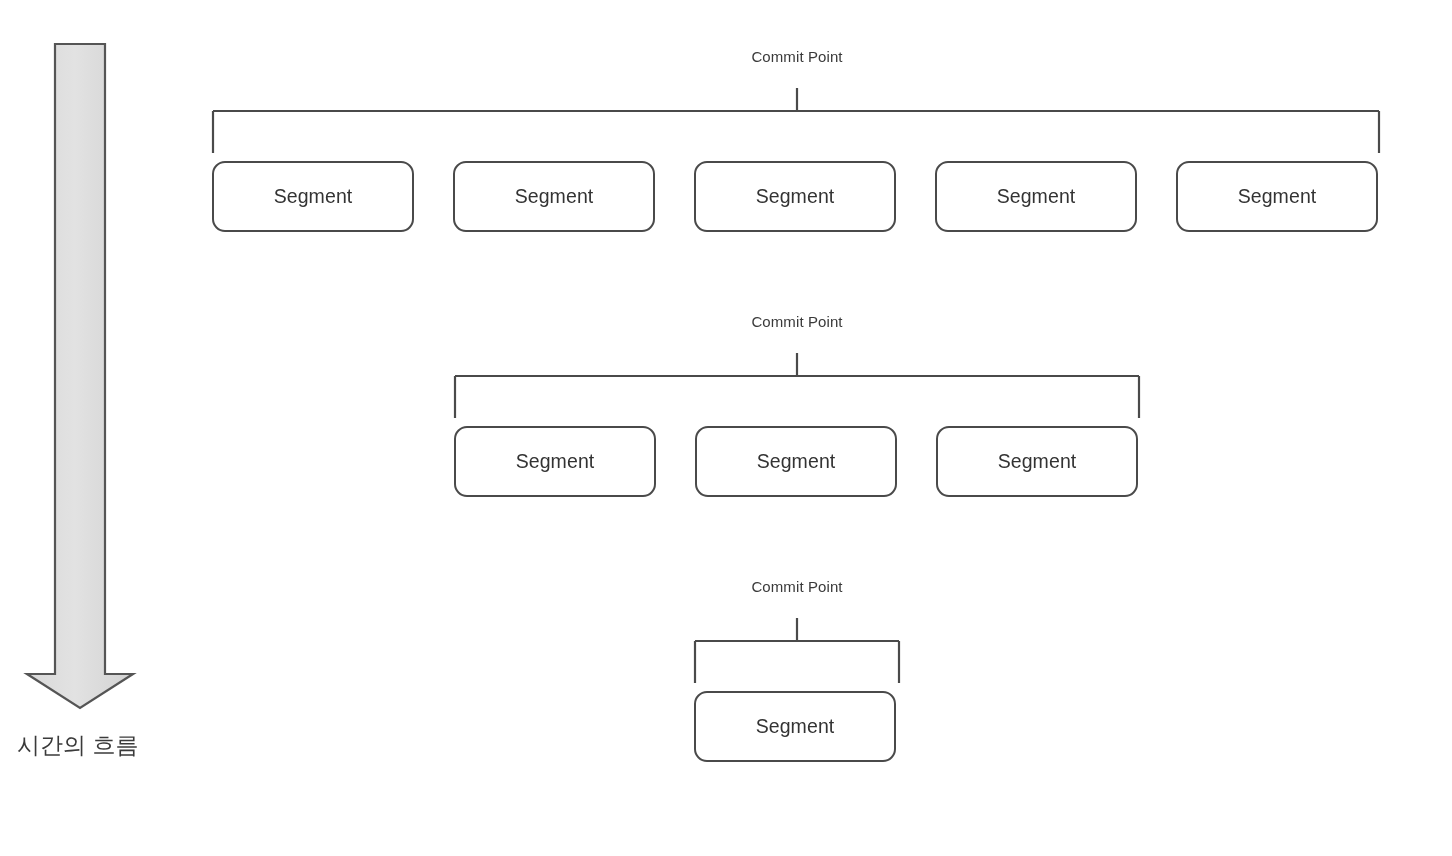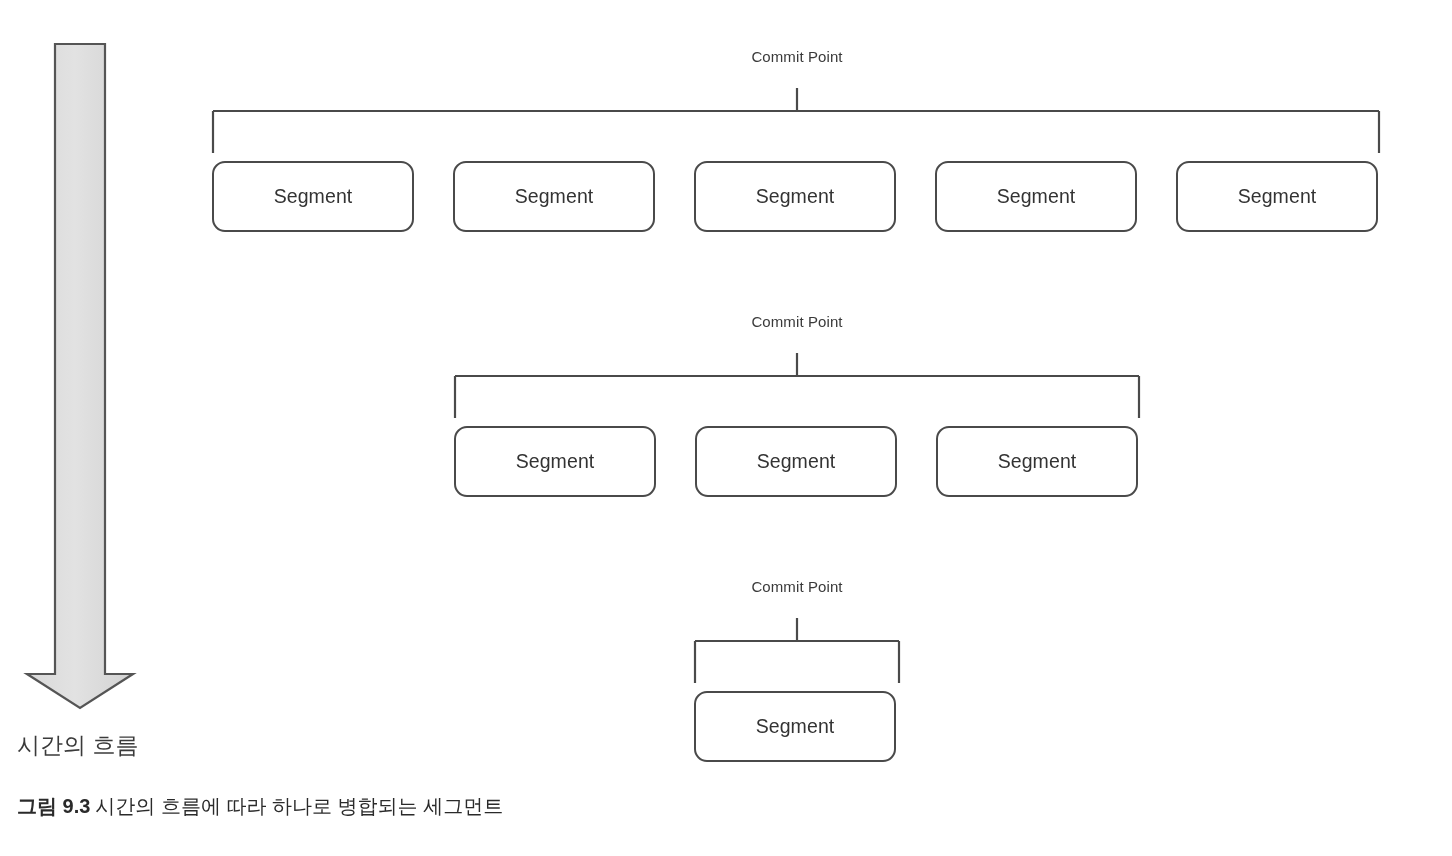--- a/index.html
+++ b/index.html
@@ -195,17 +195,14 @@
 
     <div class="segment-row" style="left:694px; top:161px;">
       <div class="segment-box">
         <span class="segment-label">Segment</span>
       </div>
     </div>
   </div>
 
   <div class="flow-caption">시간의 흐름</div>
 
-  <div class="figure-caption">
-    <span class="fig-number">그림 9.3</span><span class="fig-text">시간의 흐름에 따라 하나로 병합되는 세그먼트</span>
-  </div>
 
 </div>
 
 </body></html>

